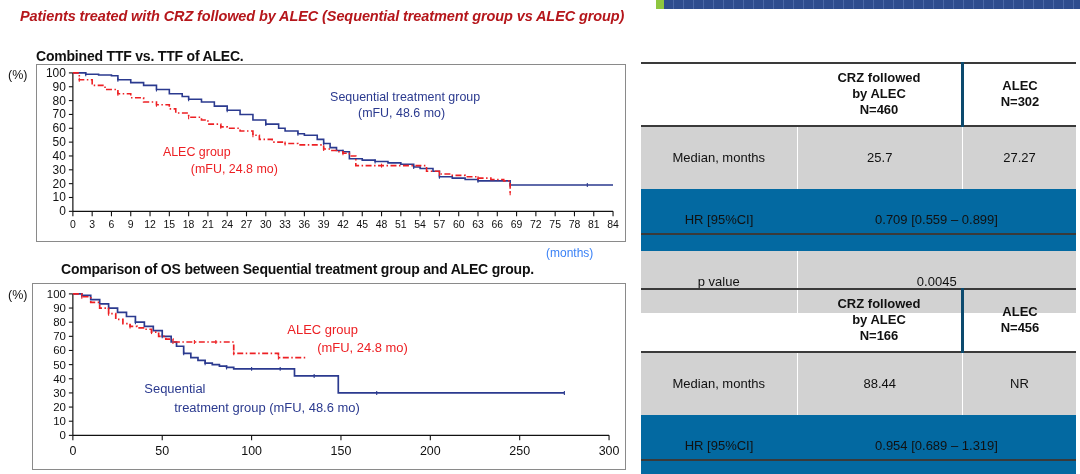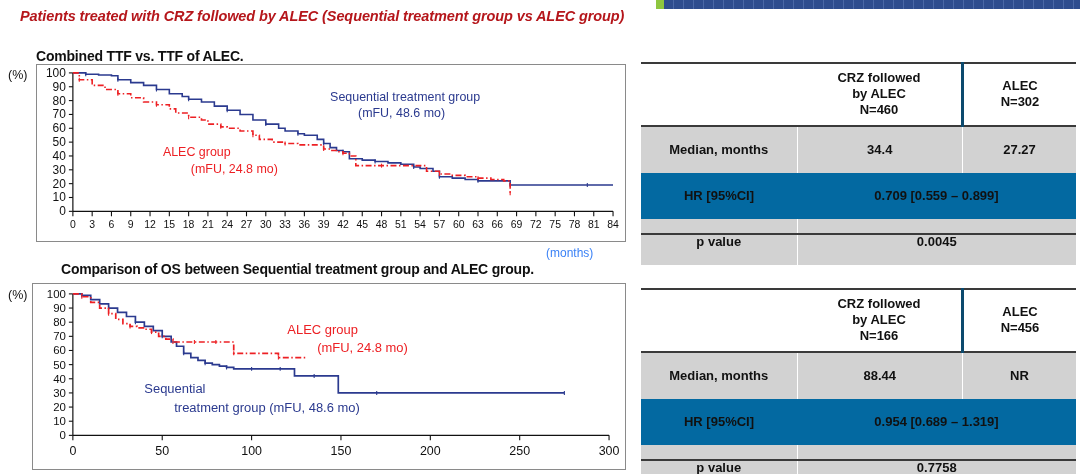--- a/index.html
+++ b/index.html
@@ -63,24 +63,24 @@
   .stat-table{
     position:absolute;
     border-collapse:collapse;
     font-size:12.5px;
     color:#111;
     table-layout:fixed;
   }
   #table1{left:641px;top:62px;width:435px;}
   #table2{left:641px;top:288px;width:435px;}
   .stat-table td,.stat-table th{
-    padding:8px;
+    padding:16px;
     text-align:center;
     vertical-align:middle;
-    font-weight:bold;
+    font-weight:normal;
   }
   .hdr-row td{
     font-weight:bold;
     font-size:13px;
     line-height:1.22;
     padding:6px 2px 7px;
     border-top:2.5px solid #3a3a3a;
     border-bottom:2.2px solid #3a3a3a;
   }
   .hdr-row td.blank{border-top:2.5px solid #3a3a3a;}
@@ -319,21 +319,21 @@
       <span>by ALEC</span><br>
       <span>N=460</span>
     </td>
     <td class="c2" style="width:108px">
       <span>ALEC</span><br>
       <span>N=302</span>
     </td>
   </tr>
   <tr class="body-row row-shade">
     <td class="lab">Median, months</td>
-    <td class="split">34.4</td>
+    <td class="split">25.7</td>
     <td class="split">27.27</td>
   </tr>
   <tr class="body-row row-plain">
     <td class="lab">HR [95%CI]</td>
     <td colspan="2">0.709 [0.559 – 0.899]</td>
   </tr>
   <tr class="body-row row-shade">
     <td class="lab">p value</td>
     <td colspan="2" class="split">0.0045</td>
   </tr>

